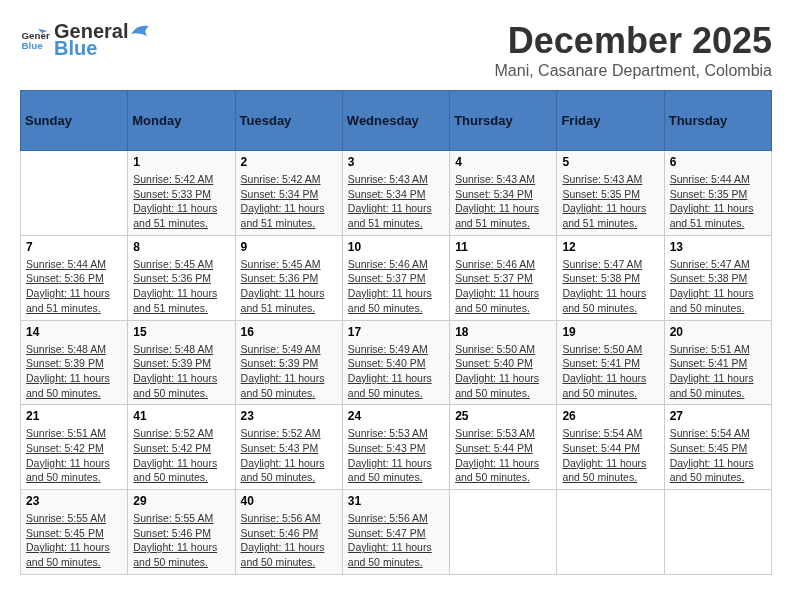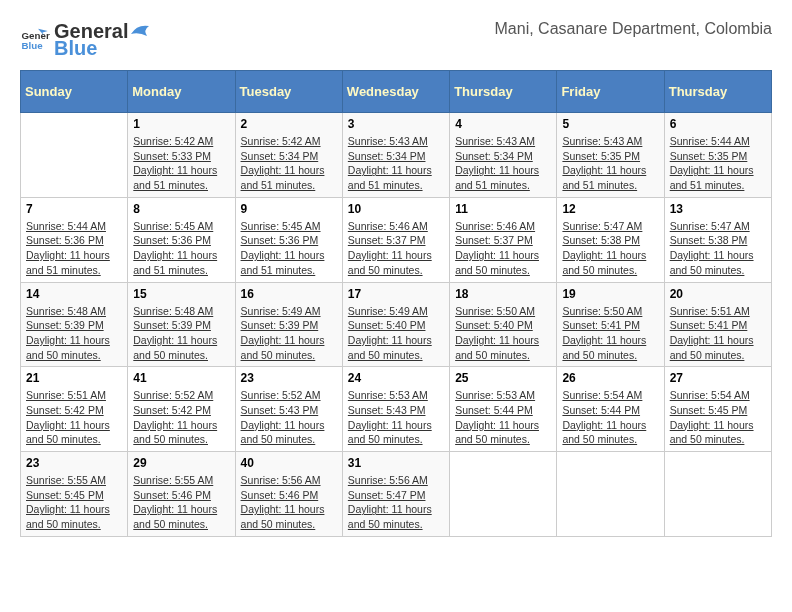--- a/index.html
+++ b/index.html
@@ -37,22 +37,22 @@
       font-size: 16px;
       color: #555;
     }
     table {
       width: 100%;
       border-collapse: collapse;
       font-size: 11px;
     }
     thead tr th {
       background-color: #4a7fc1;
-      color: #fef9c3;
-      padding: 13px 4px;
+      color: #0f172a;
+      padding: 22px 4px;
       text-align: left;
       font-size: 13px;
       font-weight: bold;
       border: 1px solid #3a6aa0;
     }
     tbody tr td {
       border: 1px solid #ccc;
       padding: 4px 5px;
       vertical-align: top;
       background: #fff;
@@ -91,20 +91,21 @@
       <div style="display:flex; align-items:baseline;">
         <span style="font-size:20px; font-weight:bold; color:#333;">General</span>
         <svg width="22" height="16" viewBox="0 0 22 16" style="margin-left:1px; margin-right:2px;">
           <path d="M2,12 Q8,2 20,4 Q14,8 18,14 Q10,10 2,12 Z" fill="#4a90d9"></path>
         </svg>
       </div>
       <div style="font-size:20px; font-weight:bold; color:#4a90d9; margin-top:-6px;">Blue</div>
     </div>
   </div>
   <div class="title-area">
+    <div class="main-title">December 2025</div>
     <div class="sub-title">Mani, Casanare Department, Colombia</div>
   </div>
 </div>
 
 <table>
   <thead>
     <tr>
     <th>Sunday</th>
         <th>Monday</th>
         <th>Tuesday</th>

